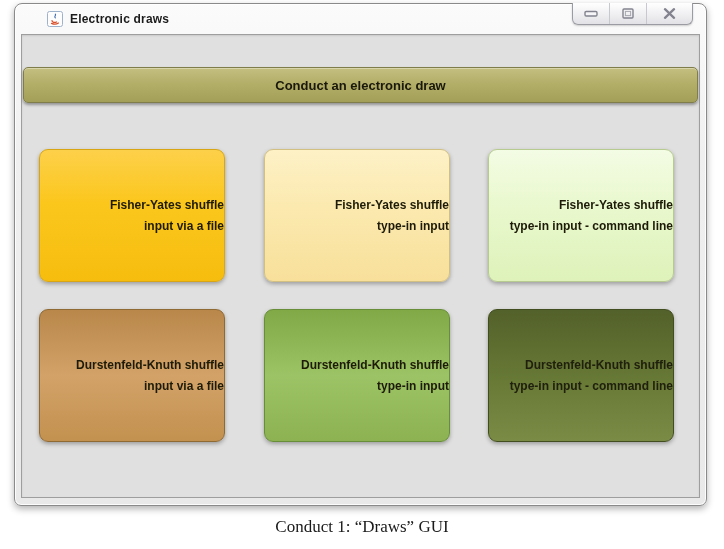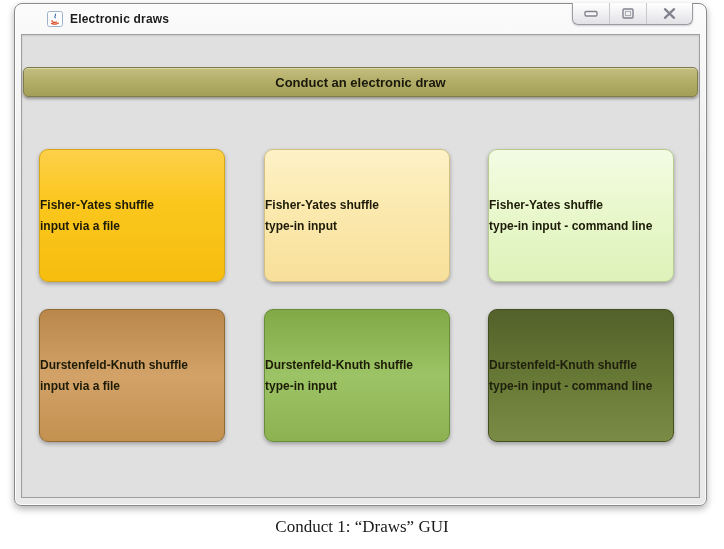--- a/index.html
+++ b/index.html
@@ -39,32 +39,32 @@
   .wc-btn.close{width:45px;}
   
   .content-panel{
     position:absolute;left:6px;right:6px;top:30px;bottom:7px;
     background:#e0e0e0;
     border:1px solid #9e9e9e;
     box-shadow:inset 0 1px 2px rgba(0,0,0,.10);
   }
   
   .header-button{
-    position:absolute;left:1px;right:1px;top:32px;height:30px;
+    position:absolute;left:1px;right:1px;top:32px;height:36px;
     display:flex;align-items:center;justify-content:center;
     background:linear-gradient(#c4bf80,#b3ae68 45%,#a39f58);
     border:1px solid #7f7d49;border-radius:5px;
     box-shadow:0 2px 3px rgba(0,0,0,.35), inset 0 1px 0 rgba(255,255,255,.35);
     font-size:13px;font-weight:700;color:#19180a;
     box-sizing:border-box;cursor:pointer;
   }
   
   .grid-btn{
     position:absolute;width:186px;height:133px;
-    display:flex;flex-direction:column;align-items:flex-start;justify-content:center;
+    display:flex;flex-direction:column;align-items:flex-end;justify-content:center;
     gap:2px;
     border-radius:9px;border:1px solid transparent;
     box-shadow:0 2px 4px rgba(0,0,0,.30);
     font-family:"Liberation Sans", sans-serif;
     font-size:12px;font-weight:700;color:#1d1b08;line-height:1.55;
     text-align:center;padding:0;cursor:pointer;
   }
   .grid-btn span{display:block;}
   .pos-r1{top:114px;}
   .pos-r2{top:274px;}

